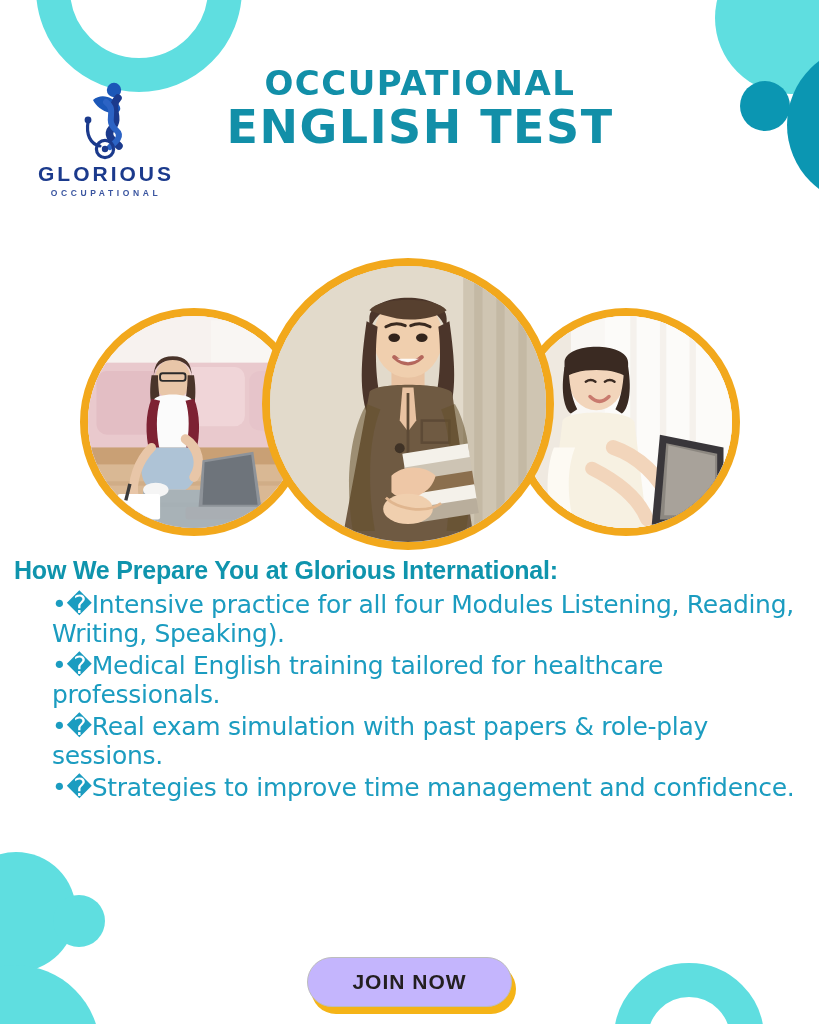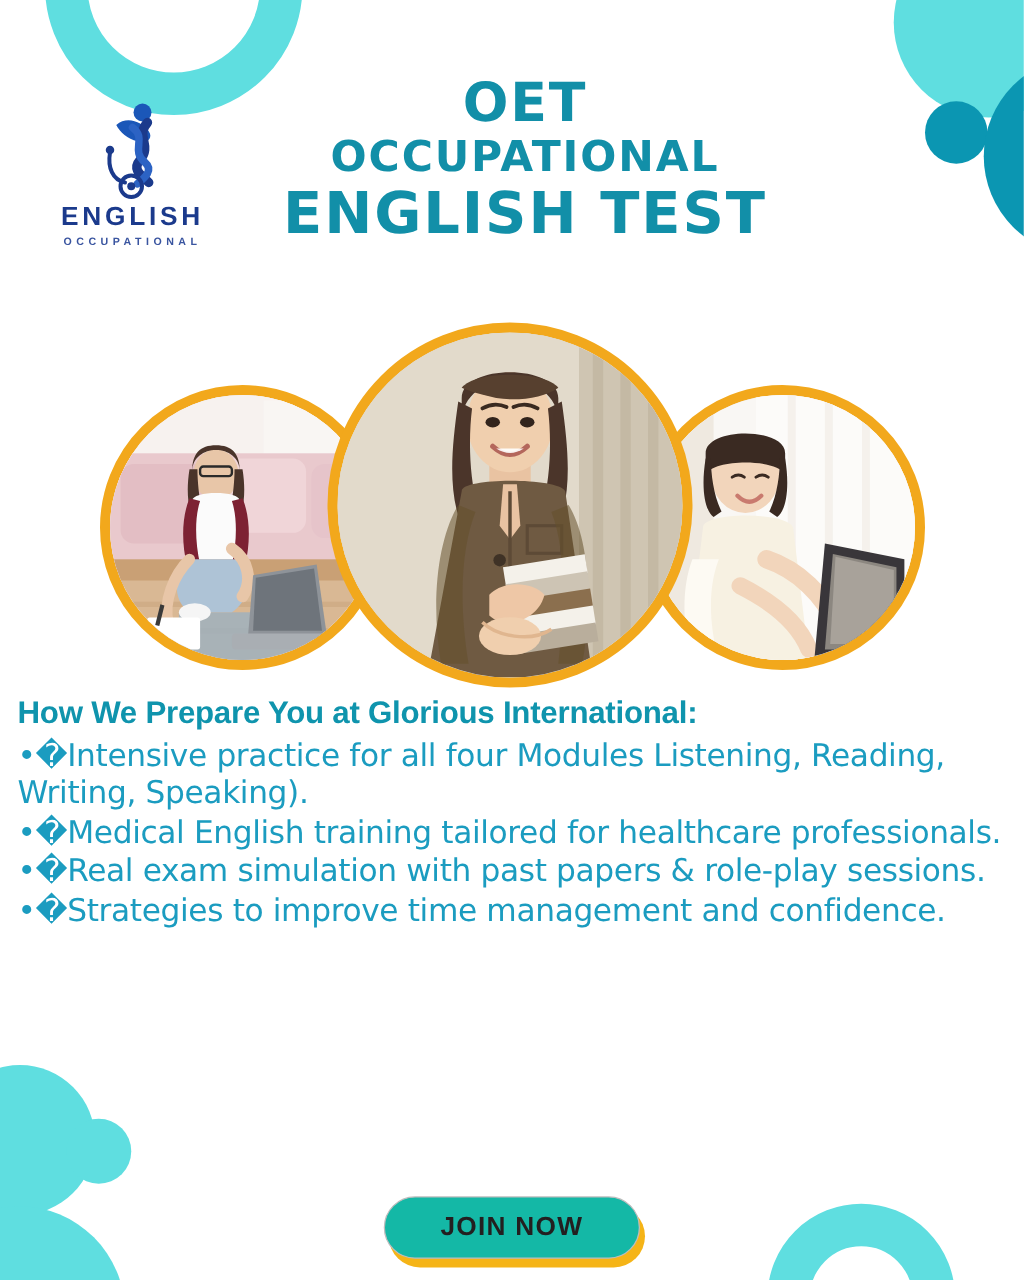--- a/index.html
+++ b/index.html
@@ -91,36 +91,37 @@
     font-family:"Liberation Sans", sans-serif;
     font-size:25px; font-weight:700; color:#0F94AD;
     letter-spacing:-0.2px; line-height:1.15; margin-bottom:5px;
   }
   .bullet-list { list-style:none; }
   .bullet-item {
     font-family:"DejaVu Sans", sans-serif;
     font-size:25px; font-weight:400; color:#1B9CC0;
     line-height:1.18; margin-bottom:2px;
     letter-spacing:-0.3px;
+    margin-left:38px;
   }
 
   
   .cta-wrap {
     position:absolute; left:0; top:957px; width:819px;
     display:flex; justify-content:center; z-index:7;
   }
   .cta-shadow { position:relative; }
   .cta-shadow::after {
     content:""; position:absolute; left:4px; top:7px;
     width:100%; height:100%; border-radius:40px;
     background:#F5B417; z-index:0;
   }
   .cta-button {
     position:relative; z-index:1;
-    background:#14b8a6; border:1.5px solid #BDBDBD;
+    background:#c4b5fd; border:1.5px solid #BDBDBD;
     border-radius:40px; padding:12px 44px;
     font-family:"Liberation Sans", sans-serif;
     font-size:21px; font-weight:700; color:#231F20;
     letter-spacing:1.0px; cursor:pointer; white-space:nowrap;
   }
 </style>
 </head>
 <body>
 
 <div class="deco ring-tl"></div>
@@ -143,26 +144,25 @@
       <path d="M96 20 C 86 31, 100 38, 90 50 C 83 58, 92 63, 97 68" stroke="#1B3A8C" stroke-width="7.5" fill="none" stroke-linecap="round"></path>
       <path d="M84 24 C 96 33, 82 42, 94 52 C 101 58, 94 64, 88 69" stroke="#2C63C4" stroke-width="6" fill="none" stroke-linecap="round"></path>
 
       <path d="M66 44 C 64 56, 68 66, 78 68" stroke="#1B3A8C" stroke-width="3.2" fill="none" stroke-linecap="round"></path>
       <circle cx="66" cy="42" r="3.4" fill="#1B3A8C"></circle>
 
       <circle cx="83" cy="71" r="8.6" fill="none" stroke="#1B3A8C" stroke-width="3.2"></circle>
       <circle cx="83" cy="71" r="3.2" fill="#1B3A8C"></circle>
     </svg>
   </span>
-  <div class="logo-word">ENGLISH</div>
+  <div class="logo-word">GLORIOUS</div>
   <div class="logo-sub">OCCUPATIONAL</div>
 </div>
 
 <div class="title-block">
-  <div class="title-line title-1">OET</div>
   <div class="title-line title-2">OCCUPATIONAL</div>
   <div class="title-line title-3">ENGLISH TEST</div>
 </div>
 
 <div class="photos">
 
   <div class="photo photo-left">
     <div class="photo-inner">
       <svg viewBox="0 0 100 100" preserveAspectRatio="xMidYMid slice" xmlns="http://www.w3.org/2000/svg" aria-hidden="true">
         <rect width="100" height="100" fill="#f3eae6"></rect>

